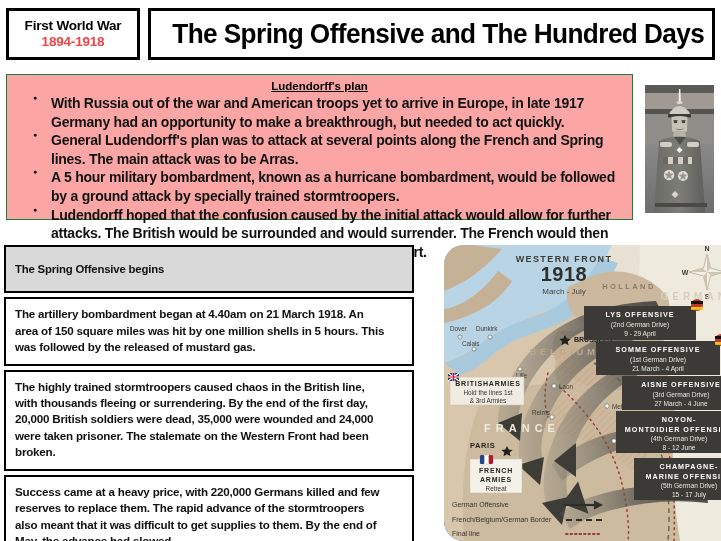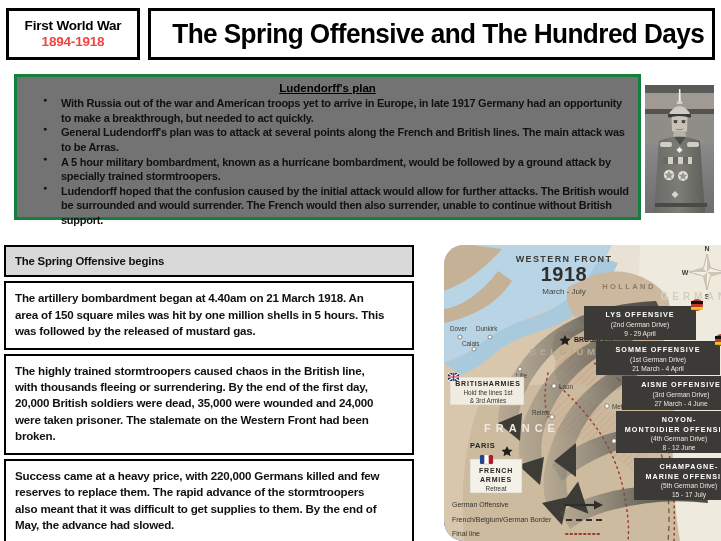--- a/index.html
+++ b/index.html
@@ -28,53 +28,52 @@
   }
   #main-title span {
     font-size: 27px; font-weight: bold; color: #000;
     letter-spacing: -0.6px; white-space: nowrap;
     transform: scaleX(0.97);
   }
 
   
   #plan-box {
     position: absolute; left: 6px; top: 74px; width: 627px; height: 146px;
-    border: 3px solid #15803d; background: #737373;
+    border: 1px solid #15803d; background: #fca5a5;
     padding: 5px 8px 4px 8px;
-    margin-left: 8px;
   }
   #plan-heading {
     text-align: center; font-size: 11.5px; font-weight: bold;
     text-decoration: underline; color: #000; margin-bottom: 2px;
   }
   #plan-list { list-style: none; }
   #plan-list li {
     position: relative; padding-left: 36px;
-    font-size: 11px; font-weight: bold; color: #111;
+    font-size: 14px; font-weight: bold; color: #111;
     line-height: 1.33; margin-bottom: 0px;
     letter-spacing: -0.25px;
   }
   #plan-list li::before {
     content: "\25CF"; position: absolute; left: 18px; top: -1px; font-size: 7px;
   }
 
   
   #photo-frame {
     position: absolute; left: 645px; top: 85px; width: 69px; height: 128px;
     overflow: hidden; background: #8e8e8e;
   }
   #photo-frame svg { display: block; }
 
   
   #left-col { position: absolute; left: 4px; top: 245px; width: 410px; }
   .tbox {
     border: 2px solid #000; background: #fff;
     padding: 7px 23px 8px 9px; margin-bottom: 4px;
   }
-  .tbox.head { background: #d9d9d9; padding: 6px 9px; }
+  .tbox.head { background: #d9d9d9; padding: 14px 9px; }
   .tbox p {
     font-size: 11.6px; font-weight: bold; color: #111;
     line-height: 1.42; letter-spacing: -0.2px;
   }
   .tbox.head p { font-size: 11.4px; }
 
   
   #map {
     position: absolute; left: 444px; top: 245px; width: 299px; height: 296px;
     overflow: hidden; background: #1d4ed8; border-radius: 20px;
@@ -91,21 +90,21 @@
   </div>
   <div id="main-title">
     <span>The Spring Offensive and The Hundred Days</span>
   </div>
 </div>
 
 <div id="plan-box">
   <div id="plan-heading">Ludendorff's plan</div>
   <ul id="plan-list">
     <li>With Russia out of the war and American troops yet to arrive in Europe, in late 1917 Germany had an opportunity to make a breakthrough, but needed to act quickly.</li>
-    <li>General Ludendorff's plan was to attack at several points along the French and British lines. The main attack was to be Arras.</li>
+    <li>General Ludendorff's plan was to attack at several points along the French and Spring lines. The main attack was to be Arras.</li>
     <li>A 5 hour military bombardment, known as a hurricane bombardment, would be followed by a ground attack by specially trained stormtroopers.</li>
     <li>Ludendorff hoped that the confusion caused by the initial attack would allow for further attacks. The British would be surrounded and would surrender. The French would then also surrender, unable to continue without British support.</li>
   </ul>
 </div>
 
 <div id="photo-frame">
   <svg width="69" height="128" viewBox="0 0 69 128">
     <defs>
       <linearGradient id="bgGrad" x1="0" y1="0" x2="0" y2="1">
         <stop offset="0%" stop-color="#9b9b9b"></stop>

